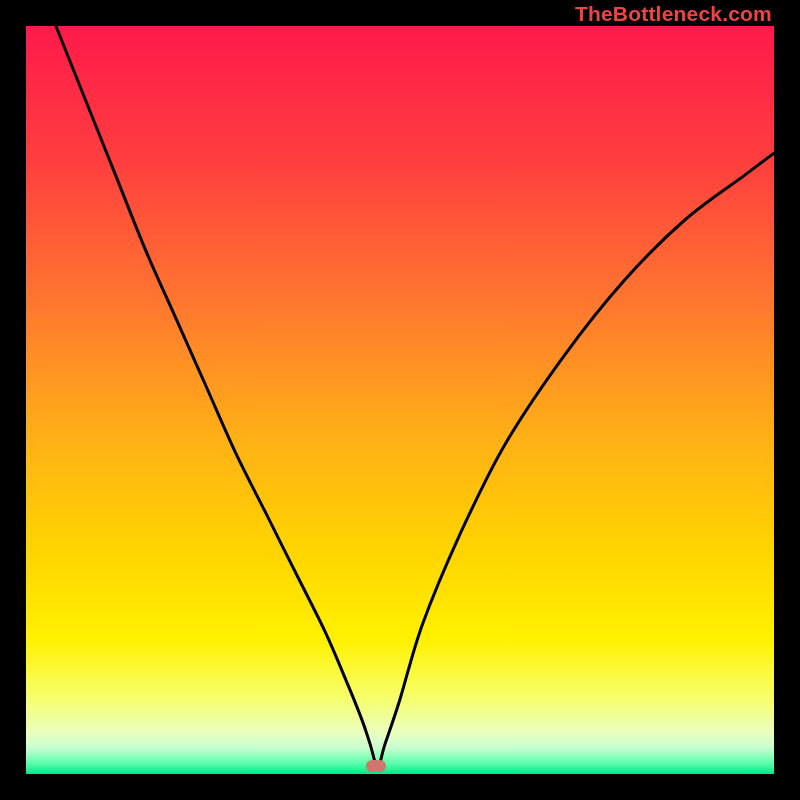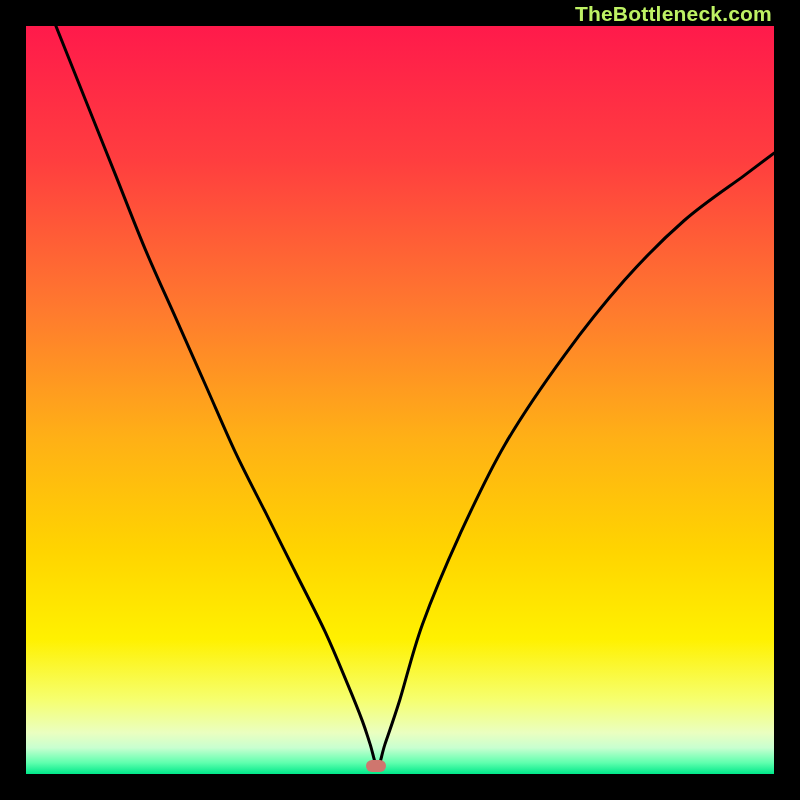--- a/index.html
+++ b/index.html
@@ -28,21 +28,21 @@
     position: absolute;
     left: 0;
     top: 0;
     width: 100%;
     height: 100%;
   }
   .watermark {
     position: absolute;
     top: 2px;
     right: 28px;
-    color: #bef264;
+    color: #ef4444;
     font-size: 21px;
     font-weight: 600;
     letter-spacing: 0.2px;
     font-family: Arial, Helvetica, sans-serif;
   }
   svg.curve {
     position: absolute;
     left: 0;
     top: 0;
     width: 748px;

